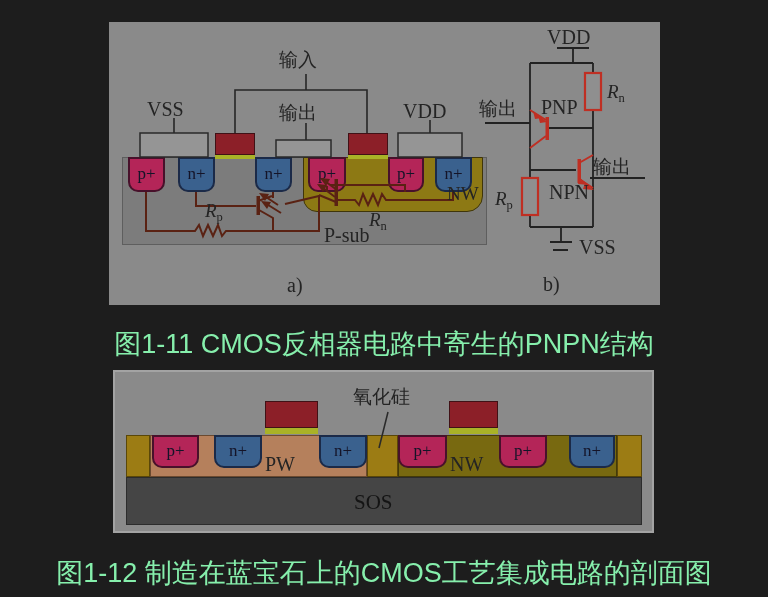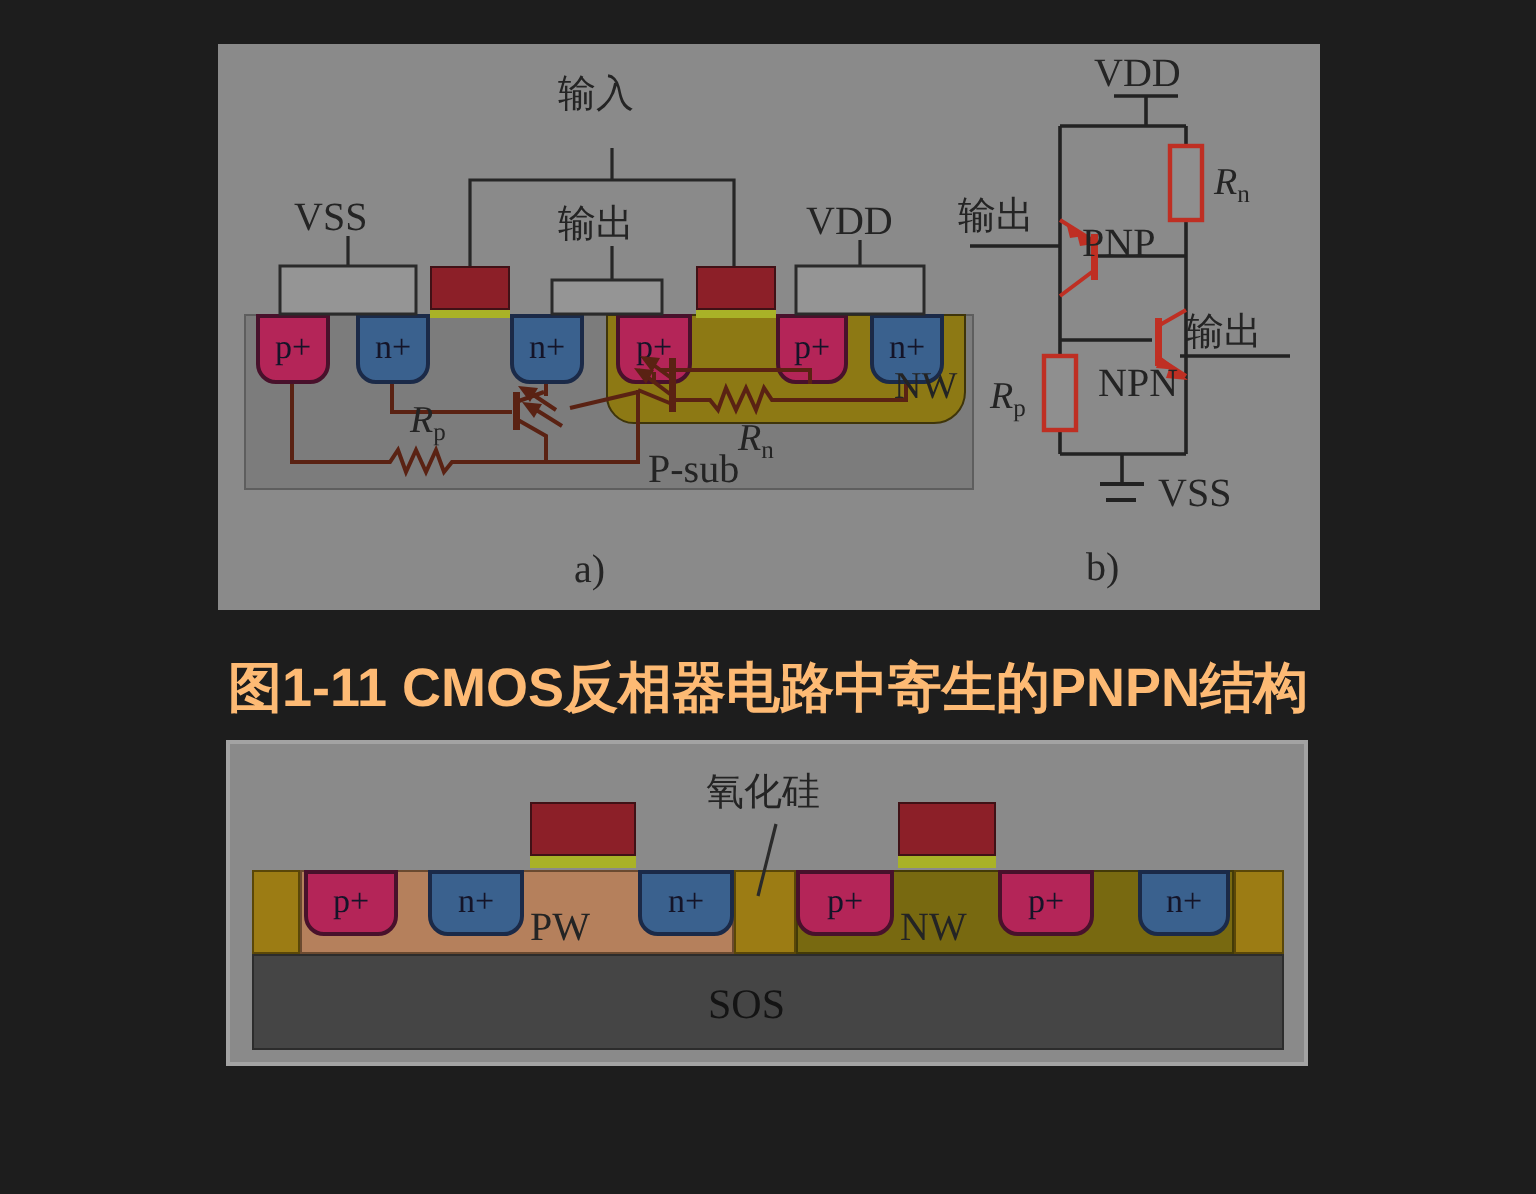--- a/index.html
+++ b/index.html
@@ -15,21 +15,21 @@
   .ritalic{font-style:italic;}
   .diff{position:absolute;height:31px;border:2px solid #28304a;border-radius:0 0 10px 10px;
         text-align:center;line-height:30px;font-size:17px;color:#141428;}
   .diff.p{background:#b42558;border-color:#48112b;}
   .diff.n{background:#3a618e;border-color:#1b2a48;}
   .gate{position:absolute;background:#8c1f28;border:1px solid #401116;box-sizing:border-box;}
   .gox{position:absolute;background:#a9b227;}
   svg{position:absolute;left:0;top:0;pointer-events:none;}
   .cap{position:absolute;left:0;width:768px;text-align:center;
        font-family:"Liberation Sans","DejaVu Sans",sans-serif;
-       font-weight:700;font-size:27px;color:#fdba74;letter-spacing:0px;}
+       font-weight:400;font-size:27px;color:#86efac;letter-spacing:0px;}
   #watermark{position:absolute;right:3px;top:567px;
        font-family:"Liberation Sans","DejaVu Sans",sans-serif;
        font-size:21px;font-weight:600;color:#a0a0a0;opacity:.82;white-space:nowrap;}
 </style>
 </head>
 <body>
 
 <div class="page">
 
   <div class="panel" id="panel1">
@@ -95,39 +95,39 @@
         <path d="M421,88 L437,98 M437,114 L421,126 M470,141 L484,133 M470,157 L484,166"></path>
         <g fill="#bf2f23" stroke="none">
           <polygon points="433,96 424,89 426,97"></polygon>
           <polygon points="438,100 429,93 431,101"></polygon>
           <polygon points="480,163 471,156 469,162"></polygon>
           <polygon points="485,168 476,161 474,167"></polygon>
         </g>
       </g>
     </svg>
 
-    <div class="lbl c" style="left:170px;top:16px;width:54px;">输入</div>
+    <div class="lbl c" style="left:170px;top:28px;width:54px;">输入</div>
     <div class="lbl c" style="left:38px;top:77px;width:54px;font-size:20px;">VSS</div>
     <div class="lbl c" style="left:170px;top:81px;width:54px;">输出</div>
     <div class="lbl c" style="left:294px;top:79px;width:54px;font-size:20px;">VDD</div>
     <div class="lbl" style="left:338px;top:162px;">NW</div>
     <div class="lbl" style="left:215px;top:203px;font-size:20px;">P-sub</div>
     <div class="lbl" style="left:96px;top:179px;">
       <span class="ritalic">R</span><span class="rsub">p</span>
     </div>
     <div class="lbl" style="left:260px;top:188px;">
       <span class="ritalic">R</span><span class="rsub">n</span>
     </div>
     <div class="lbl c" style="left:178px;top:253px;width:30px;font-size:20px;">a)</div>
 
     <div class="lbl c" style="left:438px;top:5px;width:52px;font-size:20px;">VDD</div>
     <div class="lbl" style="left:498px;top:60px;">
       <span class="ritalic">R</span><span class="rsub">n</span>
     </div>
-    <div class="lbl" style="left:432px;top:75px;font-size:20px;margin-top:15px;">PNP</div>
+    <div class="lbl" style="left:432px;top:75px;font-size:20px;">PNP</div>
     <div class="lbl c" style="left:370px;top:77px;width:50px;">输出</div>
     <div class="lbl c" style="left:484px;top:135px;width:50px;">输出</div>
     <div class="lbl" style="left:386px;top:167px;">
       <span class="ritalic">R</span><span class="rsub">p</span>
     </div>
     <div class="lbl" style="left:440px;top:160px;font-size:20px;">NPN</div>
     <div class="lbl" style="left:470px;top:215px;font-size:20px;">VSS</div>
     <div class="lbl c" style="left:434px;top:252px;width:30px;font-size:20px;">b)</div>
   </div>
 
@@ -157,15 +157,16 @@
     <svg width="541" height="163" viewBox="0 0 541 163">
       <path d="M273,40 L264,76" stroke="#2a2a2a" stroke-width="1.6" fill="none"></path>
     </svg>
 
     <div class="lbl c" style="left:238px;top:15px;width:82px;">氧化硅</div>
     <div class="lbl c" style="left:150px;top:82px;width:50px;font-size:20px;">PW</div>
     <div class="lbl c" style="left:335px;top:82px;width:50px;font-size:20px;">NW</div>
     <div class="lbl c" style="left:239px;top:119px;width:60px;font-size:21px;color:#141414;">SOS</div>
   </div>
 
+  <div class="cap" style="top:555px;">图1-12 制造在蓝宝石上的CMOS工艺集成电路的剖面图</div>
 
 
 </div>
 
 </body></html>

